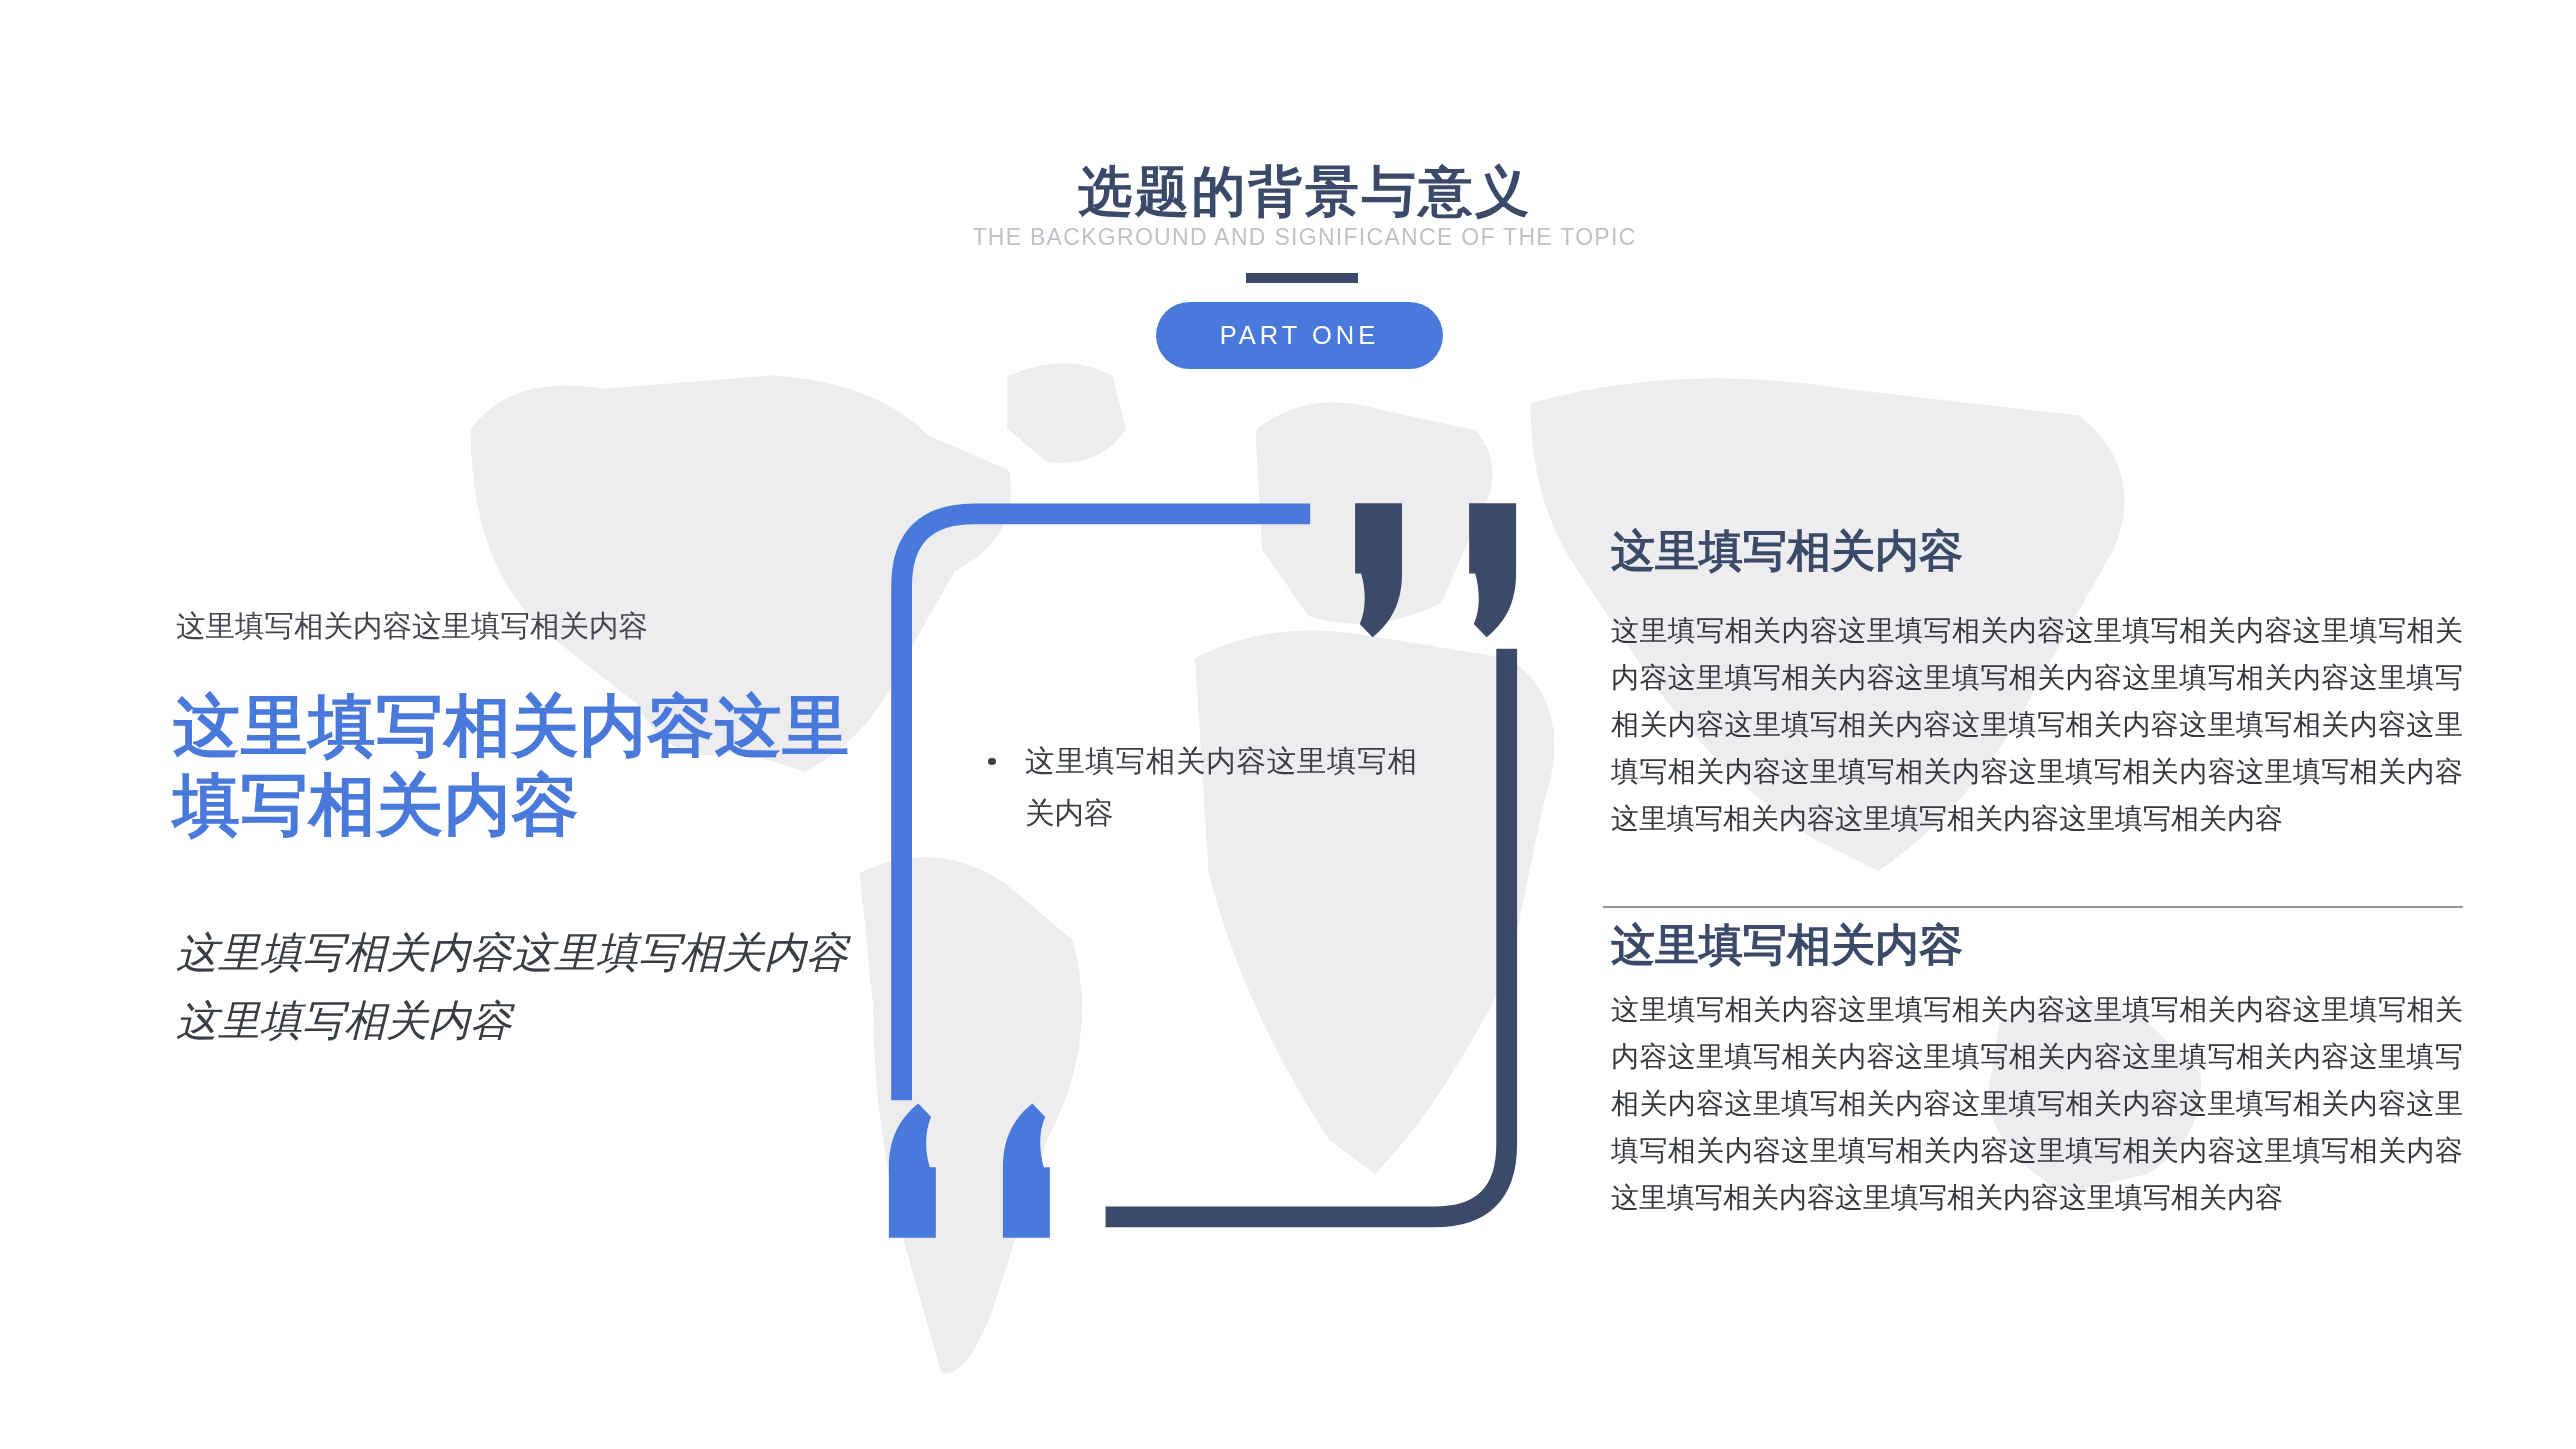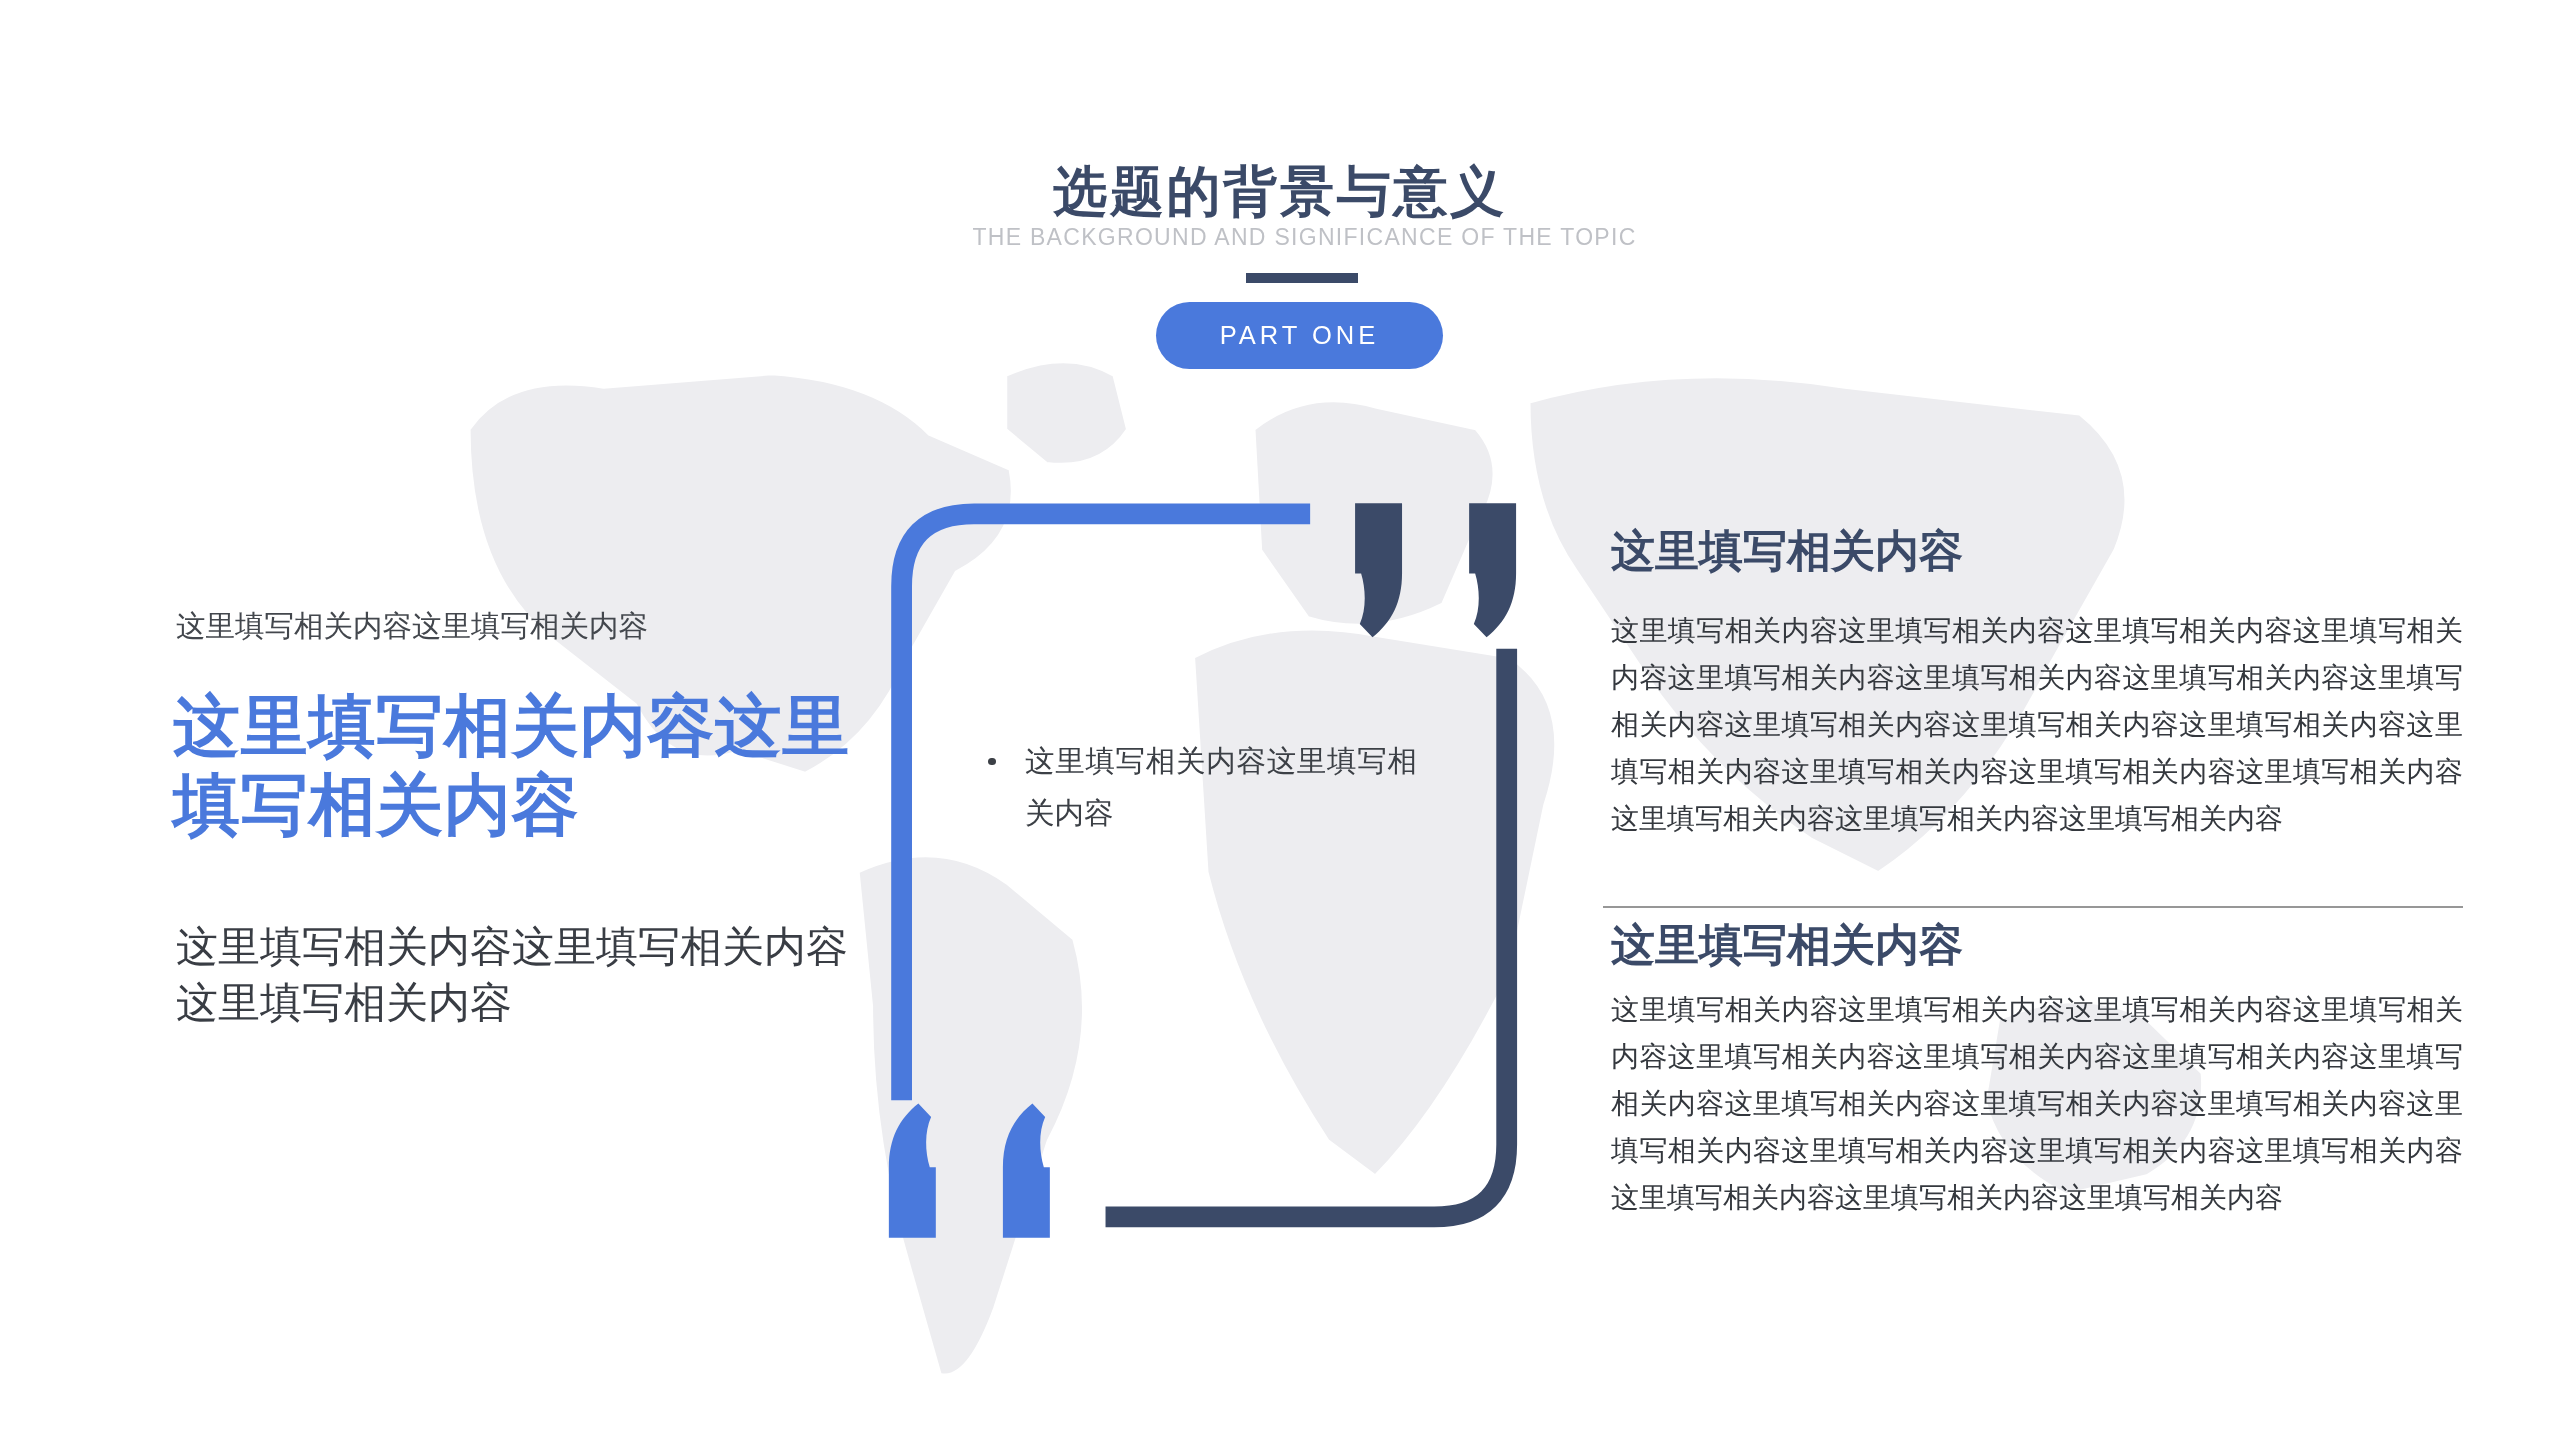--- a/index.html
+++ b/index.html
@@ -13,21 +13,21 @@
   }
   .abs{position:absolute;}
 
   
   #worldmap{position:absolute;left:0;top:0;z-index:0;}
 
   .content{z-index:2;}
 
   
   .page-title{
-    left:941px;top:156px;width:678px;
+    left:966px;top:156px;width:678px;
     text-align:center;
     font-size:54px;font-weight:700;color:#3b4a68;
     letter-spacing:2.7px;white-space:nowrap;
   }
   .page-subtitle{
     left:798px;top:224px;width:1013px;
     text-align:center;
     font-size:23px;font-weight:400;color:#bfc1c6;
     letter-spacing:1.3px;white-space:nowrap;
   }
@@ -49,21 +49,21 @@
     left:176px;top:606px;width:738px;
     font-size:29.5px;line-height:1.35;color:#43474d;
   }
   .left-headline{
     left:173px;top:686px;width:684px;
     font-size:67px;font-weight:700;color:#4a79dc;
     line-height:79px;letter-spacing:0.7px;
   }
   .left-body{
     left:176px;top:919px;width:678px;
-    font-size:42px;color:#393d44;line-height:56px;
+    font-size:42px;color:#393d44;line-height:68px;font-style:italic;
   }
 
   
   #quote-frame{position:absolute;left:0;top:0;z-index:1;}
 
   .bullet-list{
     left:971px;top:735px;width:443px;
     list-style:none;margin:0;padding:0;
   }
   .bullet-list li{

